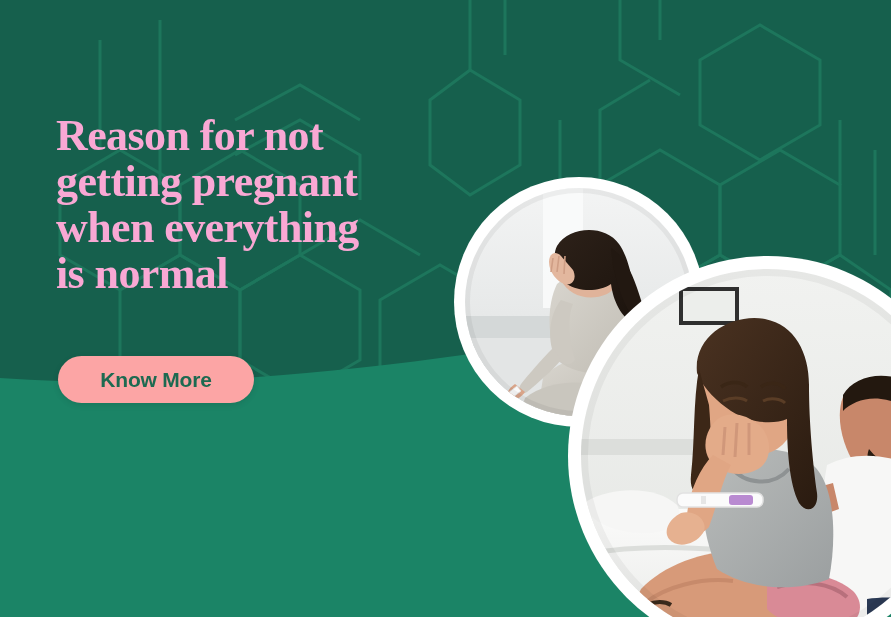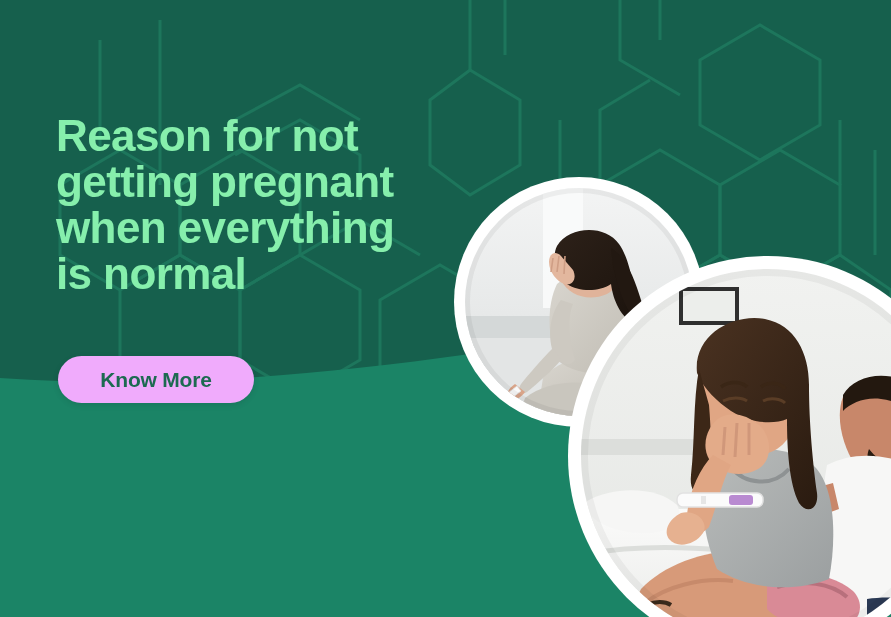--- a/index.html
+++ b/index.html
@@ -35,39 +35,39 @@
     width: 891px; height: 300px;
   }
 
   
   .headline {
     position: absolute;
     left: 56px;
     top: 113px;
     width: 420px;
     margin: 0;
-    color: #86efac;
-    font-family: Liberation Sans, sans-serif;
+    color: #f9a8d4;
+    font-family: Liberation Serif, serif;
     font-size: 44px;
     font-weight: bold;
     line-height: 46px;
     letter-spacing: -0.6px;
     white-space: pre-line;
   }
 
   
   .cta {
     position: absolute;
     left: 58px;
     top: 356px;
     width: 196px;
     height: 47px;
     border: none;
     border-radius: 24px;
-    background: #f0abfc;
+    background: #fca5a5;
     color: #1d6a51;
     font-family: "Liberation Sans", sans-serif;
     font-size: 21px;
     font-weight: bold;
     letter-spacing: -0.2px;
     cursor: pointer;
     padding: 0;
     box-shadow: 0 2px 6px rgba(0,0,0,0.10);
     text-align: center;
   }

